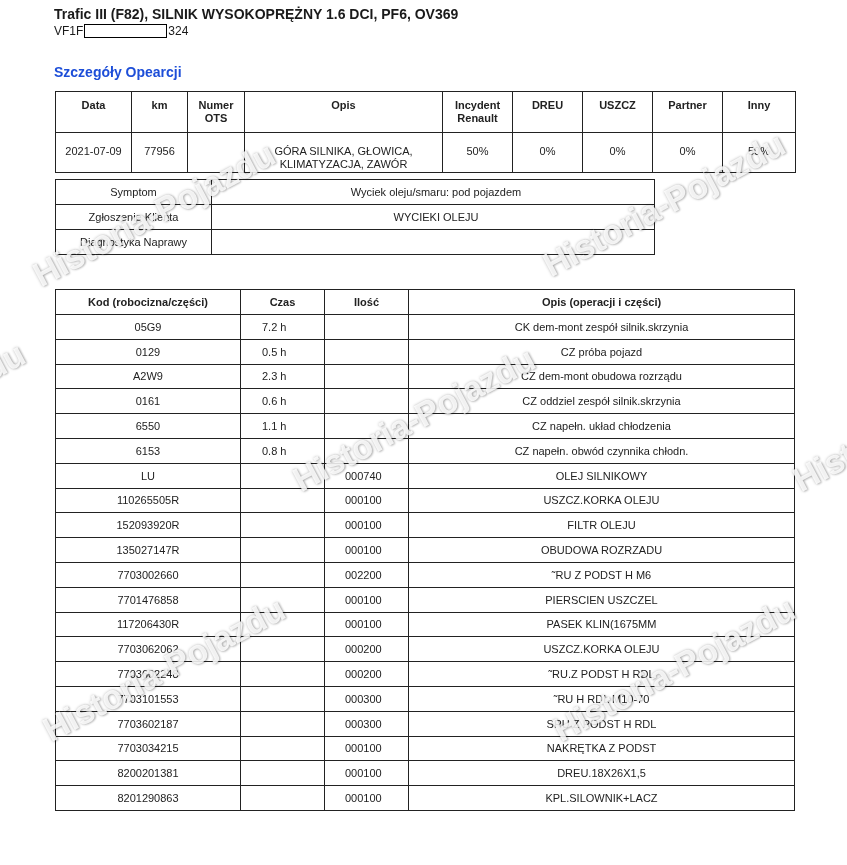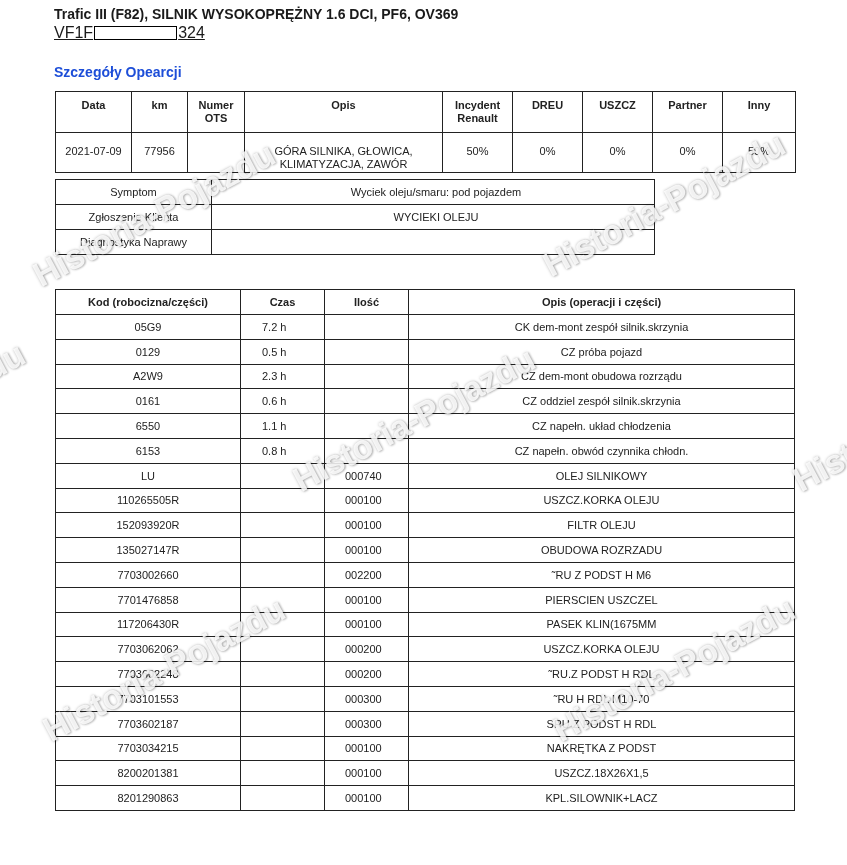--- a/index.html
+++ b/index.html
@@ -6,22 +6,22 @@
   body {
     width: 847px; height: 865px; position: relative; overflow: hidden;
     font-family: "Liberation Sans", sans-serif; color: #111;
   }
   .title {
     position: absolute; left: 54px; top: 6px;
     font-size: 14px; font-weight: bold; color: #1a1a1a; white-space: nowrap;
   }
   .vin {
     position: absolute; left: 54px; top: 24px;
-    font-size: 16px; color: #1a1a1a; white-space: nowrap;
-    display: flex; align-items: center; text-decoration: underline;
+    font-size: 12px; color: #1a1a1a; white-space: nowrap;
+    display: flex; align-items: center;
   }
   .vin .mask {
     display: inline-block; width: 83px; height: 14px;
     border: 1px solid #000; background: #fff; box-sizing: border-box;
     margin: 0 1px;
   }
   .section-title {
     position: absolute; left: 54px; top: 64px;
     font-size: 14px; font-weight: bold; color: #1d4ed8;
   }
@@ -244,21 +244,21 @@
       <tr>
         <td>7703034215</td>
         <td class="czas"></td>
         <td class="ilosc">000100</td>
         <td>NAKRĘTKA Z PODST</td>
       </tr>
       <tr>
         <td>8200201381</td>
         <td class="czas"></td>
         <td class="ilosc">000100</td>
-        <td>USZCZ.18X26X1,5</td>
+        <td>DREU.18X26X1,5</td>
       </tr>
       <tr>
         <td>8201290863</td>
         <td class="czas"></td>
         <td class="ilosc">000100</td>
         <td>KPL.SILOWNIK+LACZ</td>
       </tr>
     </tbody>
 </table>
 

